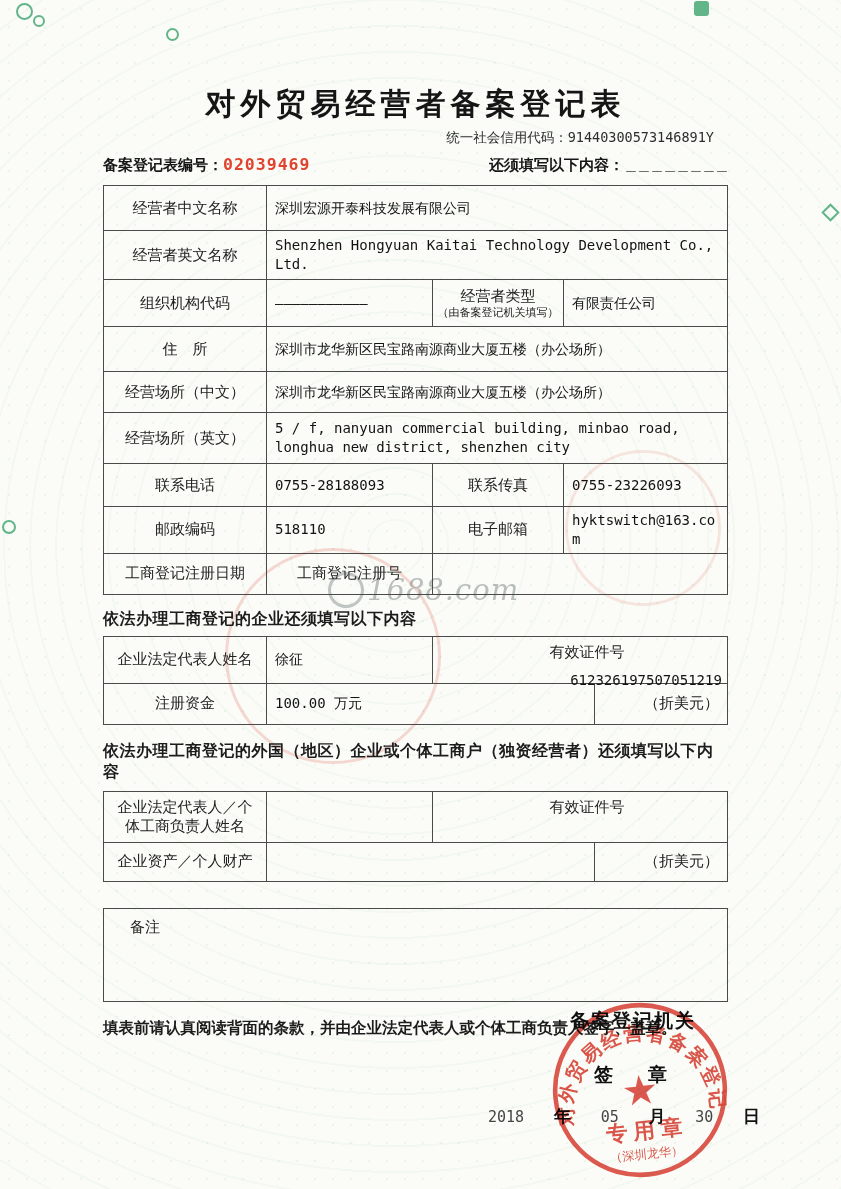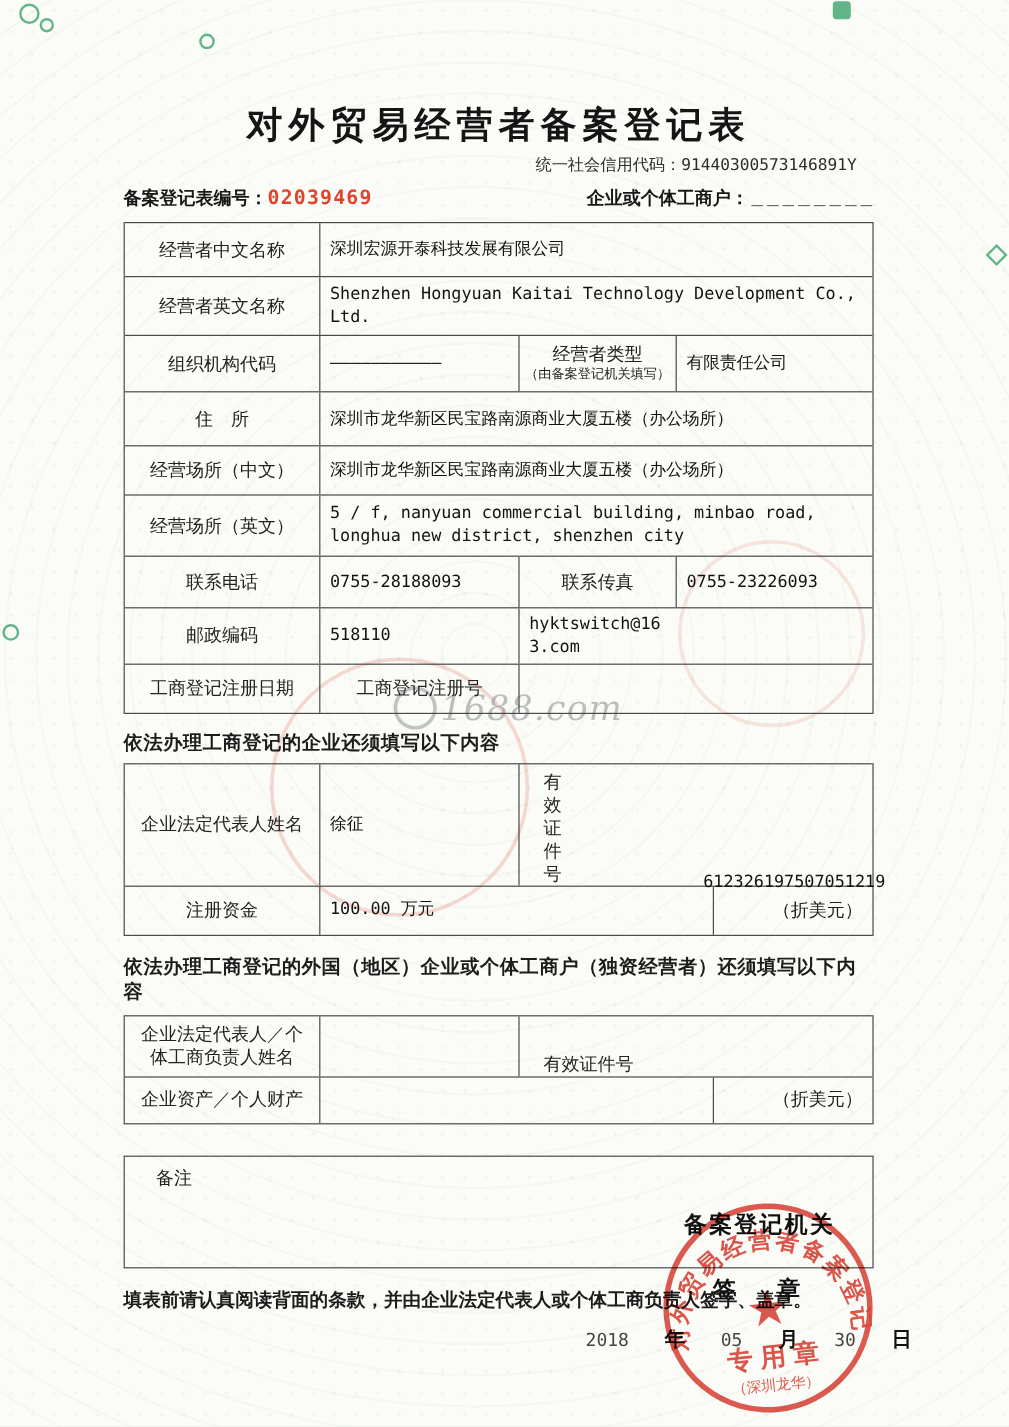--- a/index.html
+++ b/index.html
@@ -35,21 +35,21 @@
   .c + .c{border-left:1px solid #4a4a4a;}
   .lab{justify-content:center;text-align:center;font-size:15px;color:#222;}
   .lab-2l{flex-direction:column;justify-content:center;line-height:1.25;}
   .sub-lab{font-size:11px;white-space:nowrap;}
   .val{font-family:"DejaVu Sans Mono","Liberation Mono",monospace;font-size:14px;color:#121212;line-height:1.35;}
   .val.wrap{word-break:break-all;}
   .right-val{justify-content:flex-end;text-align:right;}
   .r-cn{min-height:44px}.r-en{min-height:48px}.r-org{min-height:46px}.r-addr{min-height:44px}
   .r-pcn{min-height:40px}.r-pen{min-height:50px}.r-phone{min-height:42px}.r-zip{min-height:44px}.r-reg{min-height:40px}
   .r-rep{min-height:46px}.r-cap{min-height:40px}.r-rep3{min-height:50px}.r-asset{min-height:38px}.r-remark{min-height:92px}
-  .idcell{flex-direction:row;align-items:flex-end;justify-content:space-between;padding:6px 6px 0 20px;}
+  .idcell{flex-direction:column;align-items:center;justify-content:space-between;padding:6px 6px 0 20px;}
   .idcell .idlab{font-size:15px;color:#222;}
   .idcell .idnum{margin-left:118px;white-space:nowrap;transform:translateY(7px);}
   .remark-lab{align-items:flex-start;justify-content:flex-start;padding:9px 0 0 26px;font-size:15px;color:#222;}
 
   .section-h{margin-top:14px;font-size:16px;font-weight:bold;color:#1c1c1c;letter-spacing:0.5px;}
   .section-h2{margin-top:16px;}
   .foot-note{margin-top:16px;font-size:15.5px;font-weight:bold;color:#1c1c1c;}
 
   .authority{position:absolute;left:570px;top:1008px;z-index:3;font-size:19px;font-weight:bold;letter-spacing:2px;color:#111;}
   .sign{position:absolute;left:594px;top:1062px;z-index:3;font-size:19px;font-weight:bold;letter-spacing:8px;color:#111;}
@@ -98,21 +98,21 @@
 
   <div class="content">
     <h1 class="title">对外贸易经营者备案登记表</h1>
     <div class="credit-line">统一社会信用代码：91440300573146891Y</div>
 
     <div class="numline">
       <div>
         <span class="blab">备案登记表编号：</span><span class="rednum">02039469</span>
       </div>
       <div>
-        <span class="blab">企业或个体工商户：</span><span class="blank">＿＿＿＿＿＿＿＿</span>
+        <span class="blab">还须填写以下内容：</span><span class="blank">＿＿＿＿＿＿＿＿</span>
       </div>
     </div>
 
     <div class="tbl">
       <div class="row g2 r-cn">
         <div class="c lab">经营者中文名称</div>
         <div class="c val">深圳宏源开泰科技发展有限公司</div>
       </div>
       <div class="row g2 r-en">
         <div class="c lab">经营者英文名称</div>
@@ -141,20 +141,21 @@
       </div>
       <div class="row g4 r-phone">
         <div class="c lab">联系电话</div>
         <div class="c val">0755-28188093</div>
         <div class="c lab">联系传真</div>
         <div class="c val">0755-23226093</div>
       </div>
       <div class="row g4 r-zip">
         <div class="c lab">邮政编码</div>
         <div class="c val">518110</div>
+        <div class="c lab">电子邮箱</div>
         <div class="c val wrap">hyktswitch@163.com</div>
       </div>
       <div class="row g4 r-reg">
         <div class="c lab">工商登记注册日期</div>
         <div class="c lab">工商登记注册号</div>
         <div class="c val"></div>
       </div>
     </div>
 
     <div class="section-h">依法办理工商登记的企业还须填写以下内容</div>

